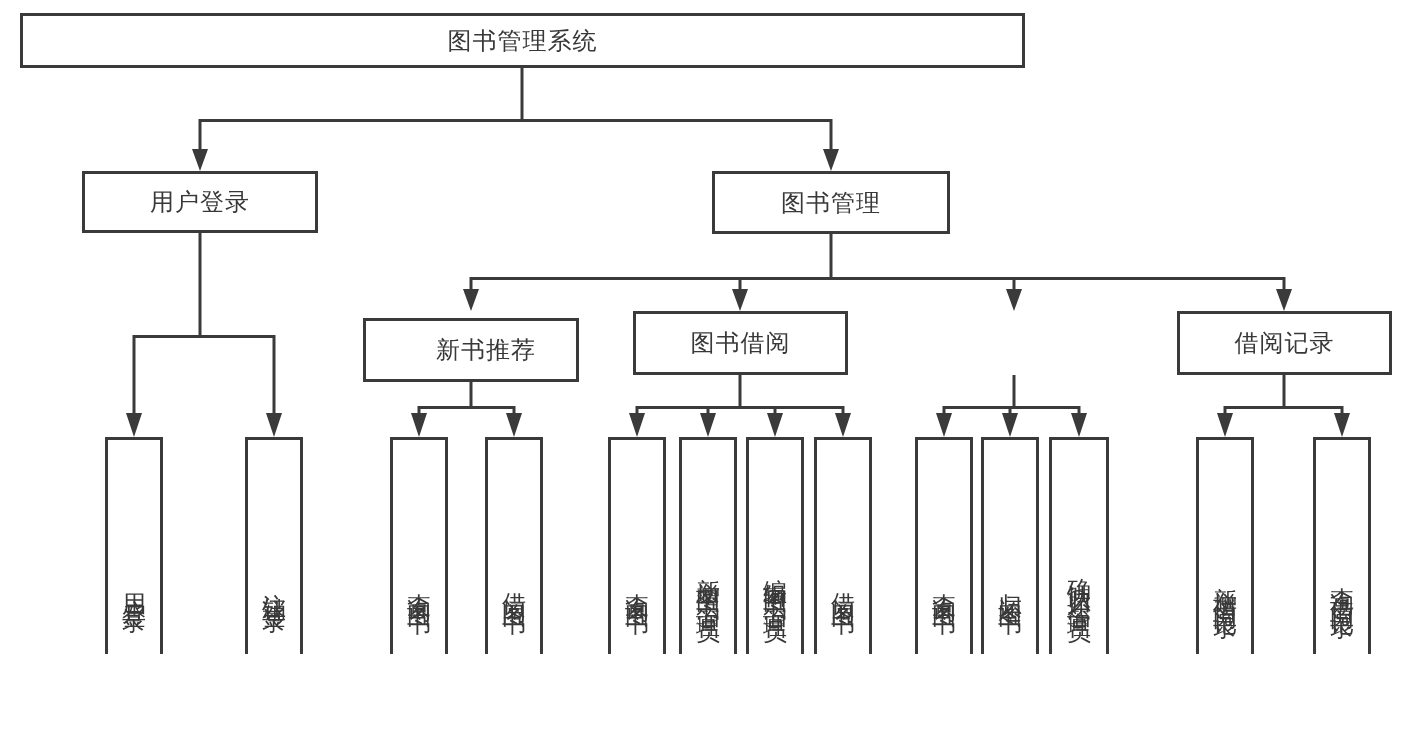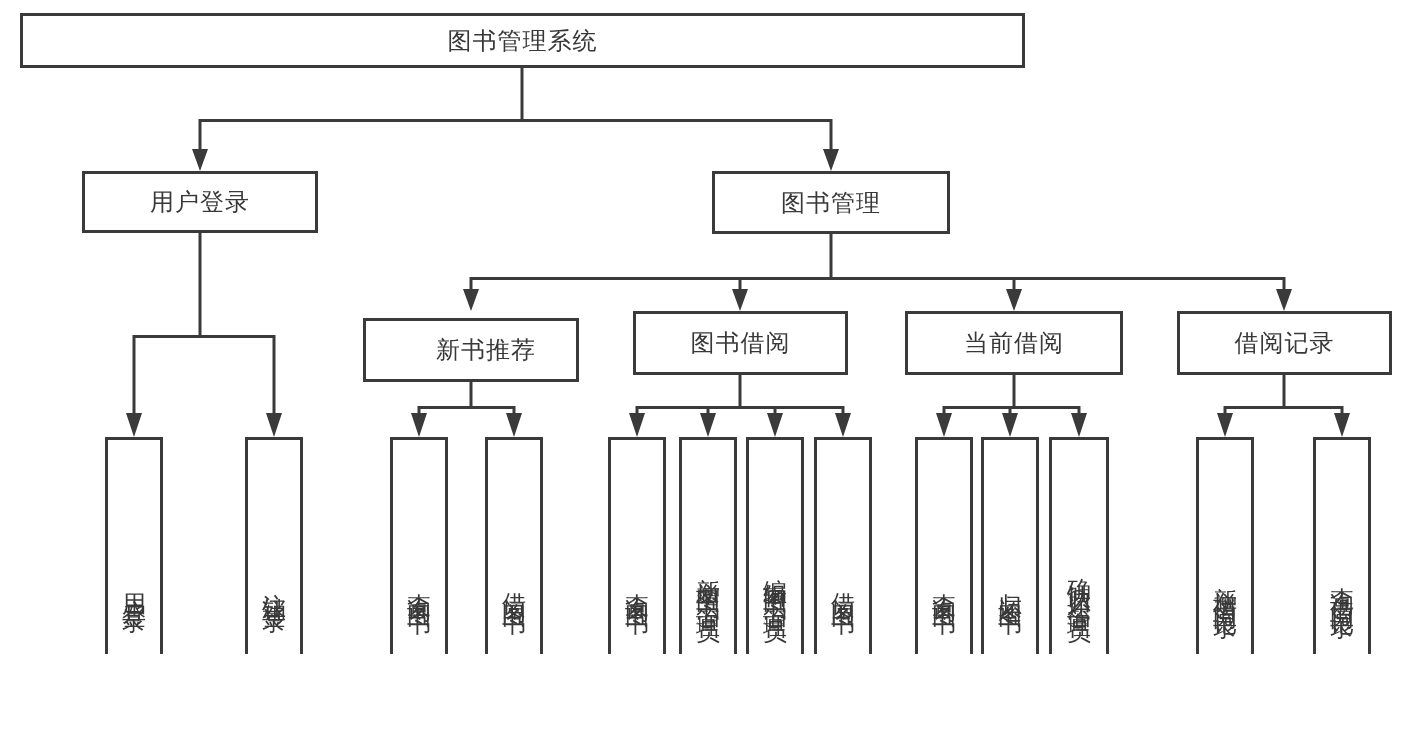--- a/index.html
+++ b/index.html
@@ -118,23 +118,20 @@
   <div class="box" style="left:712px; top:171px; width:238px; height:63px;">
     <span class="hlabel">图书管理</span>
   </div>
 
   <div class="box" style="left:363px; top:318px; width:216px; height:64px;padding-left:30px;">
     <span class="hlabel">新书推荐</span>
   </div>
   <div class="box" style="left:633px; top:311px; width:215px; height:64px;font-family:Liberation Mono, monospace;">
     <span class="hlabel">图书借阅</span>
   </div>
-  <div class="box" style="left:905px; top:311px; width:218px; height:64px;">
-    <span class="hlabel">当前借阅</span>
-  </div>
   <div class="box" style="left:1177px; top:311px; width:215px; height:64px;text-align:right;">
     <span class="hlabel">借阅记录</span>
   </div>
 
   <div class="box leaf" style="left:105px; top:437px; width:58px; height:298px;">
     <span class="vlabel">用户登录</span>
   </div>
   <div class="box leaf" style="left:245px; top:437px; width:58px; height:298px;">
     <span class="vlabel">注销登录</span>
   </div>

